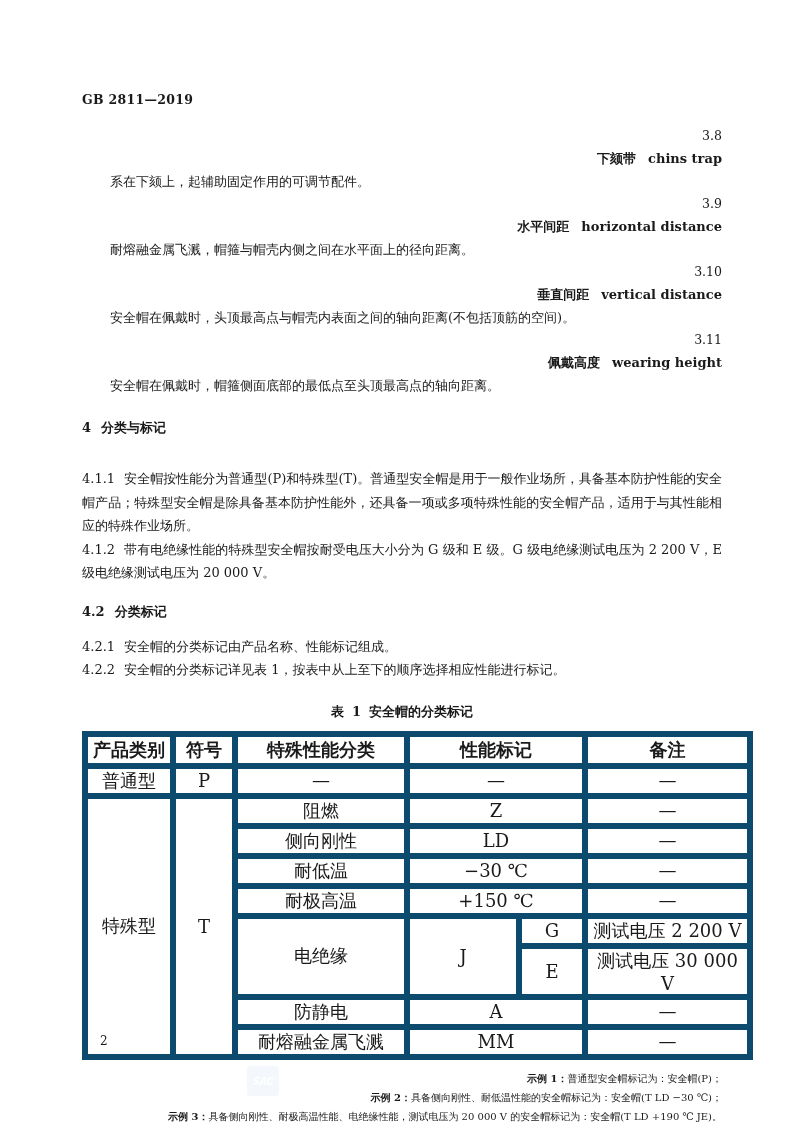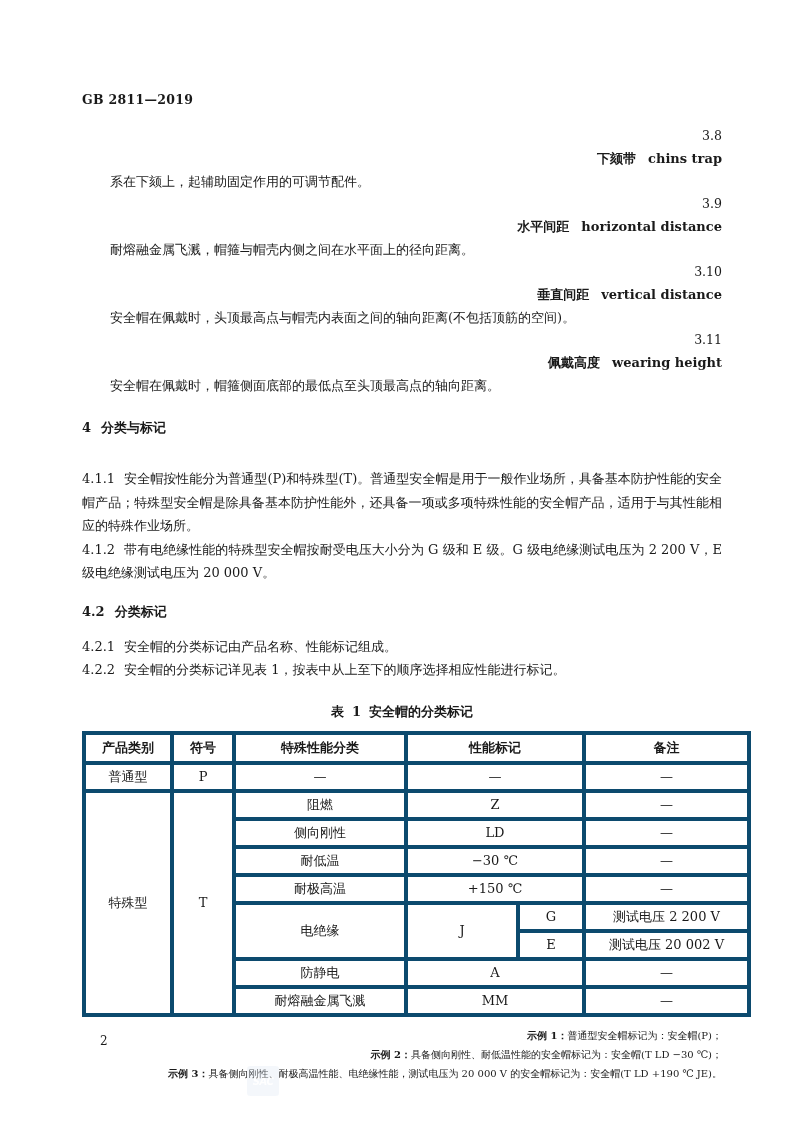--- a/index.html
+++ b/index.html
@@ -92,24 +92,24 @@
     margin: 0;
   }
   .table-title .t-n { margin: 0 8px; }
   table.spec {
     border-collapse: collapse;
     width: 613px;
     margin: 0 auto;
     table-layout: fixed;
   }
   table.spec td {
-    border: 4px solid #0c4a6e;
+    border: 6px solid #0c4a6e;
     text-align: center;
     vertical-align: middle;
-    font-size: 13px;
+    font-size: 18px;
     height: 24px;
     padding: 0 2px;
     font-family: "DejaVu Serif", "Liberation Serif", serif;
   }
   table.spec td.hd {
     font-weight: bold;
     height: 26px;
   }
   table.spec {
     border: 2px solid #3a3a3a;
@@ -287,21 +287,21 @@
           <td class="dash">—</td>
         </tr>
         <tr>
           <td rowspan="2">电绝缘</td>
           <td rowspan="2">J</td>
           <td>G</td>
           <td>测试电压 2 200 V</td>
         </tr>
         <tr>
           <td>E</td>
-          <td>测试电压 20 002 V</td>
+          <td>测试电压 30 000 V</td>
         </tr>
         <tr>
           <td>防静电</td>
           <td colspan="2">A</td>
           <td class="dash">—</td>
         </tr>
         <tr>
           <td>耐熔融金属飞溅</td>
           <td colspan="2">MM</td>
           <td class="dash">—</td>

